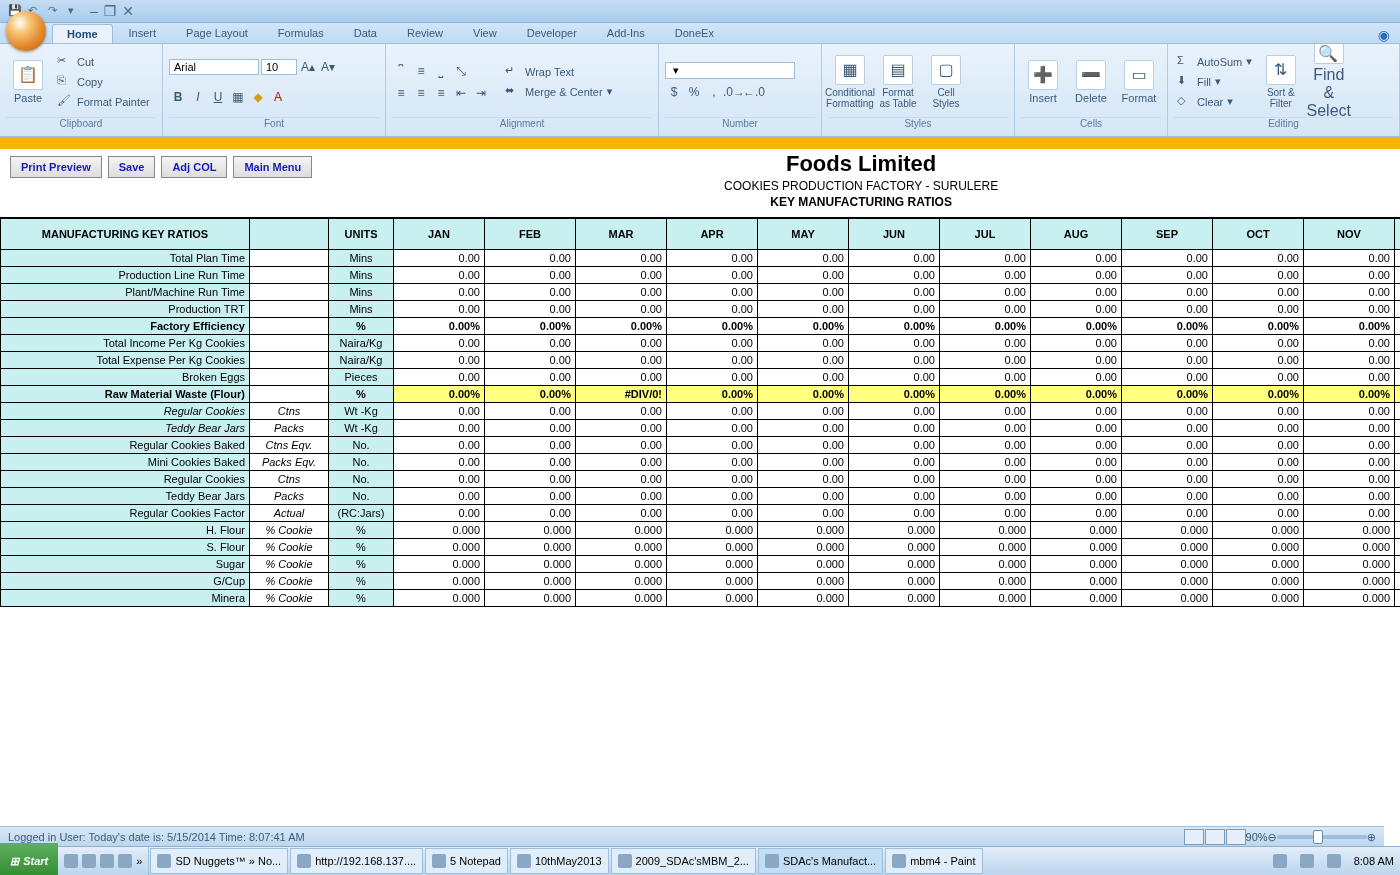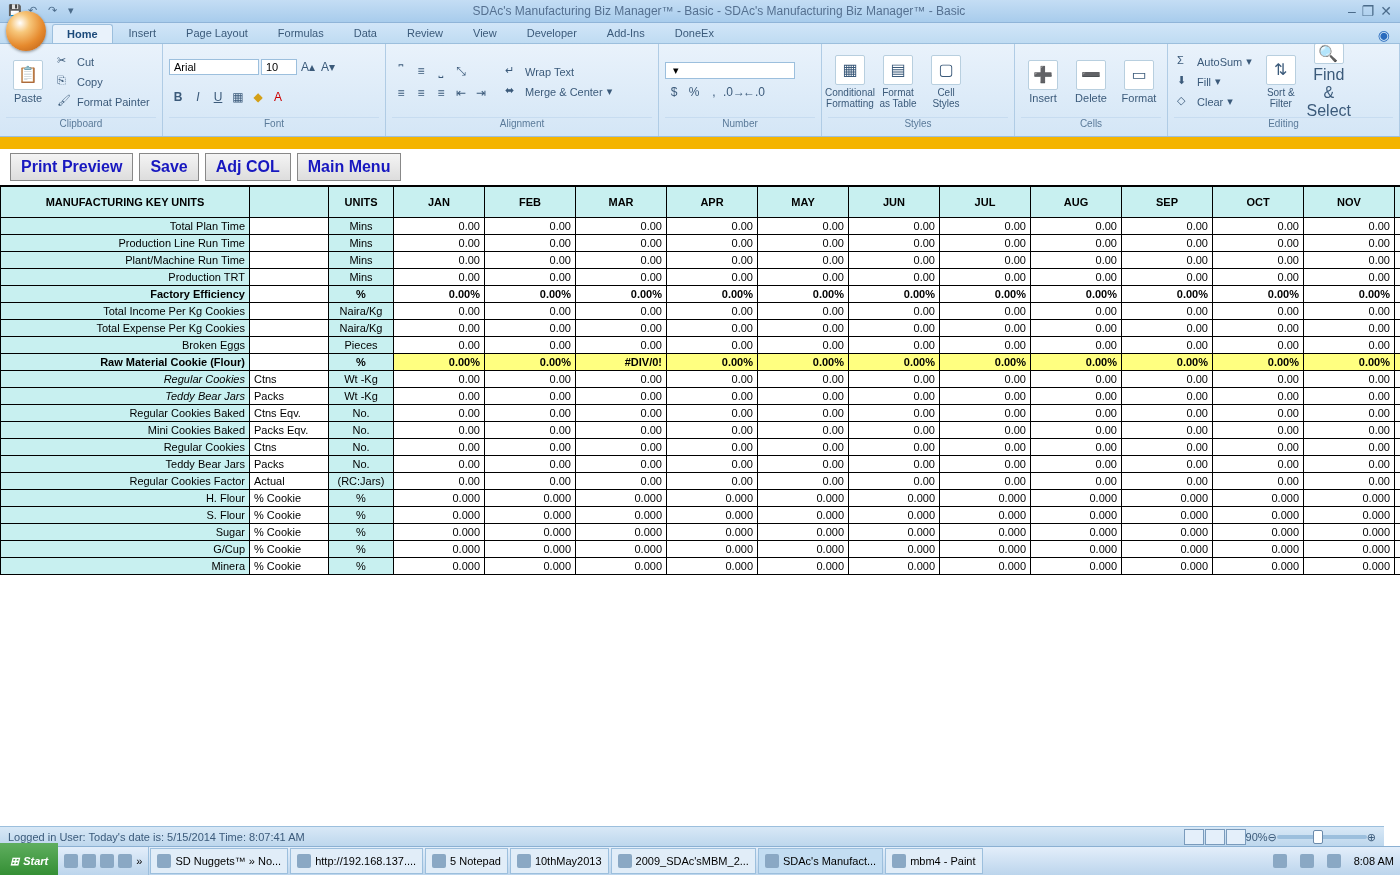--- a/index.html
+++ b/index.html
@@ -22,36 +22,36 @@
 .bigbtn .ic{width:28px;height:28px;background:#fff;border:1px solid #b8cfdf;border-radius:2px;display:flex;align-items:center;justify-content:center;font-size:16px}
 .smallbtn{display:flex;align-items:center;gap:4px;color:#3b5a7a;padding:1px 3px;font-size:11px}
 .smallbtn .ic{width:16px;height:16px;display:inline-block}
 .stackv{display:flex;flex-direction:column;gap:2px}
 .fontbox,.sizebox{border:1px solid #9cbfdd;background:#fff;padding:1px 4px;font-size:11px}
 .fontbox{width:80px}.sizebox{width:26px}
 .btnrow{display:flex;gap:2px;align-items:center}
 .ribico{width:16px;height:16px;border:1px solid transparent;display:flex;align-items:center;justify-content:center;color:#3b5a7a;font-size:12px}
 .goldbar{height:12px;background:#f4b400}
 .custom-tb{height:28px;display:flex;align-items:center;gap:6px;padding:4px 10px;background:#fff}
-.cbtn{border:1px solid #888;background:linear-gradient(#f4f4f4,#ddd);padding:4px 10px;color:#1818c0;font-weight:bold;font-size:16px;cursor:pointer}
+.cbtn{border:1px solid #888;background:linear-gradient(#f4f4f4,#ddd);padding:4px 10px;color:#1818c0;font-weight:bold;font-size:11px;cursor:pointer}
 .sheet-header{text-align:center;padding:2px 0 8px 0}
 .sheet-header .h1{font-size:22px;font-weight:bold}
 .sheet-header .h2{font-size:12px;margin-top:2px}
 .sheet-header .h3{font-size:12px;font-weight:bold;margin-top:2px}
 .grid-wrap{overflow:auto;border-top:1px solid #000;height:530px}
 table.grid{border-collapse:collapse;width:100%;table-layout:fixed}
 table.grid td,table.grid th{border:1px solid #000;padding:2px 4px;font-size:11px;white-space:nowrap;overflow:hidden}
 table.grid th{background:#c8f0f0;font-weight:bold;text-align:center;height:26px}
 .col-label{width:240px;text-align:left;background:#c8f0f0}
 .col-sub{width:70px;text-align:center}
 .col-unit{width:56px;text-align:center;background:#c8f0f0}
 .col-m{width:82px;text-align:right}
 td.lbl{background:#c8f0f0;text-align:right}
 td.lbl-sub{background:#c8f0f0;text-align:right;font-style:italic}
-td.sub{}
+td.sub{text-align:center;font-style:italic}
 td.unit{background:#c8f0f0;text-align:center}
 td.val{text-align:right}
 tr.bold td{font-weight:bold}
 tr.yellow td.val{background:#ffff80;font-weight:bold}
 .statusbar{position:absolute;bottom:28px;left:0;right:16px;height:20px;background:linear-gradient(#d8e8f6,#bcd6ec);border-top:1px solid #9cbfdd;display:flex;align-items:center;font-size:11px;color:#3b5a7a;padding:0 8px}
 .statusbar .right{margin-left:auto;display:flex;align-items:center;}
 .viewbtns{display:flex;gap:1px}
 .viewbtns span{width:18px;height:14px;border:1px solid #7a9bbc;background:#e4effa;display:inline-block}
 .zoom-slider{width:90px;height:4px;background:#9cbfdd;position:relative;border-radius:2px}
 .zoom-slider::after{content:"";width:8px;height:12px;background:#fff;border:1px solid #6a8aab;position:absolute;left:40%;top:-5px;border-radius:2px}
@@ -66,21 +66,20 @@
 </head>
 <body>
 
 <div class="titlebar">
   <div class="qat">
     <span class="ico">💾</span>
     <span class="ico">↶</span>
     <span class="ico">↷</span>
     <span class="ico">▾</span>
   </div>
-  <div class="title">SDAc's Manufacturing Biz Manager™ - Basic - SDAc's Manufacturing Biz Manager™ - Basic</div>
   <div class="winbtns">
     <span>–</span>
     <span>❐</span>
     <span>✕</span>
   </div>
 </div>
 
 <div class="orb-row">
   <div class="orb"></div>
   <div class="tabs" id="tabs">
@@ -249,27 +248,32 @@
 
 <div class="goldbar"></div>
 
 <div style="display:flex">
   <div class="custom-tb">
     <button class="cbtn">Print Preview</button>
     <button class="cbtn">Save</button>
     <button class="cbtn">Adj COL</button>
     <button class="cbtn">Main Menu</button>
   </div>
+  <div class="sheet-header" style="flex:1">
+    <div class="h1">Foods Limited</div>
+    <div class="h2">COOKIES PRODUCTION FACTORY - SURULERE</div>
+    <div class="h3">KEY MANUFACTURING RATIOS</div>
+  </div>
 </div>
 
 <div class="grid-wrap">
   <table class="grid" id="grid">
       <tbody>
         <tr>
-          <th class="col-label">MANUFACTURING KEY UNITS</th>
+          <th class="col-label">MANUFACTURING KEY RATIOS</th>
           <th class="col-sub"></th>
           <th class="col-unit">UNITS</th>
           <th class="col-m">JAN</th>
           <th class="col-m">FEB</th>
           <th class="col-m">MAR</th>
           <th class="col-m">APR</th>
           <th class="col-m">MAY</th>
           <th class="col-m">JUN</th>
           <th class="col-m">JUL</th>
           <th class="col-m">AUG</th>
@@ -408,21 +412,21 @@
           <td class="val">0.00</td>
           <td class="val">0.00</td>
           <td class="val">0.00</td>
           <td class="val">0.00</td>
           <td class="val">0.00</td>
           <td class="val">0.00</td>
           <td class="val">0.00</td>
           <td class="val">0.00</td>
         </tr>
         <tr class="bold yellow">
-          <td class="lbl">Raw Material Cookie (Flour)</td>
+          <td class="lbl">Raw Material Waste (Flour)</td>
           <td class="sub"></td>
           <td class="unit">%</td>
           <td class="val">0.00%</td>
           <td class="val">0.00%</td>
           <td class="val">#DIV/0!</td>
           <td class="val">0.00%</td>
           <td class="val">0.00%</td>
           <td class="val">0.00%</td>
           <td class="val">0.00%</td>
           <td class="val">0.00%</td>

